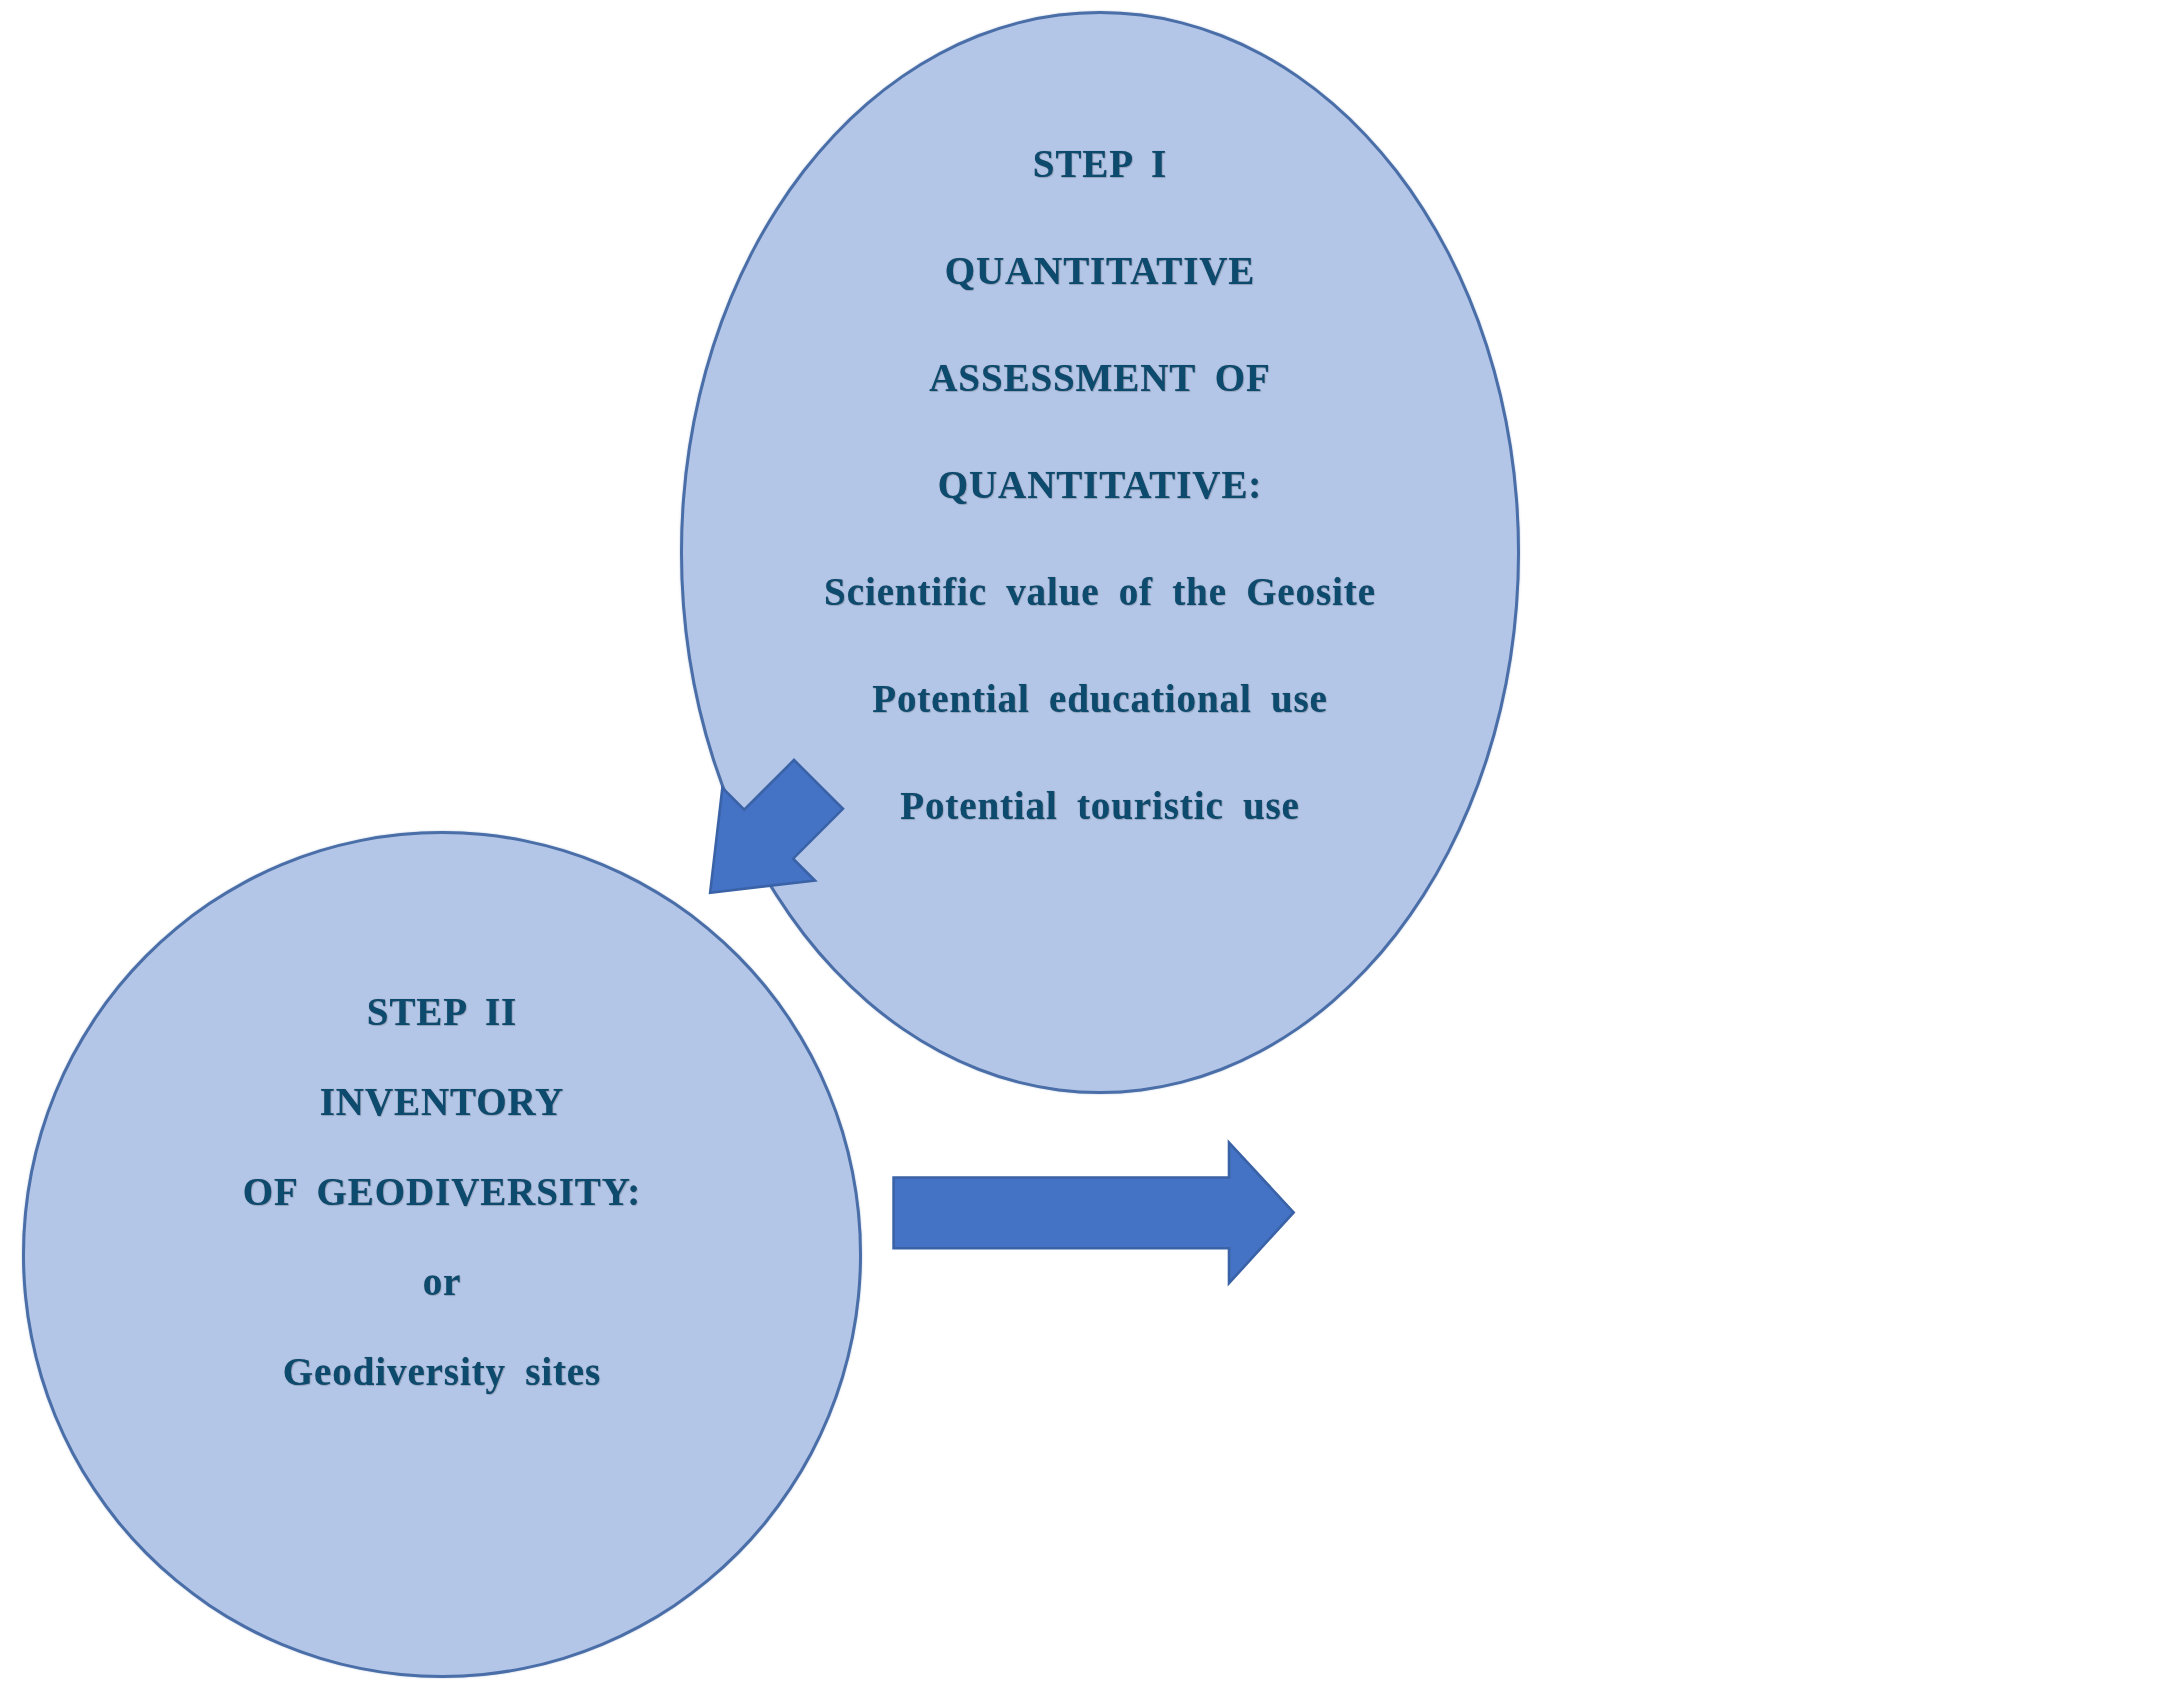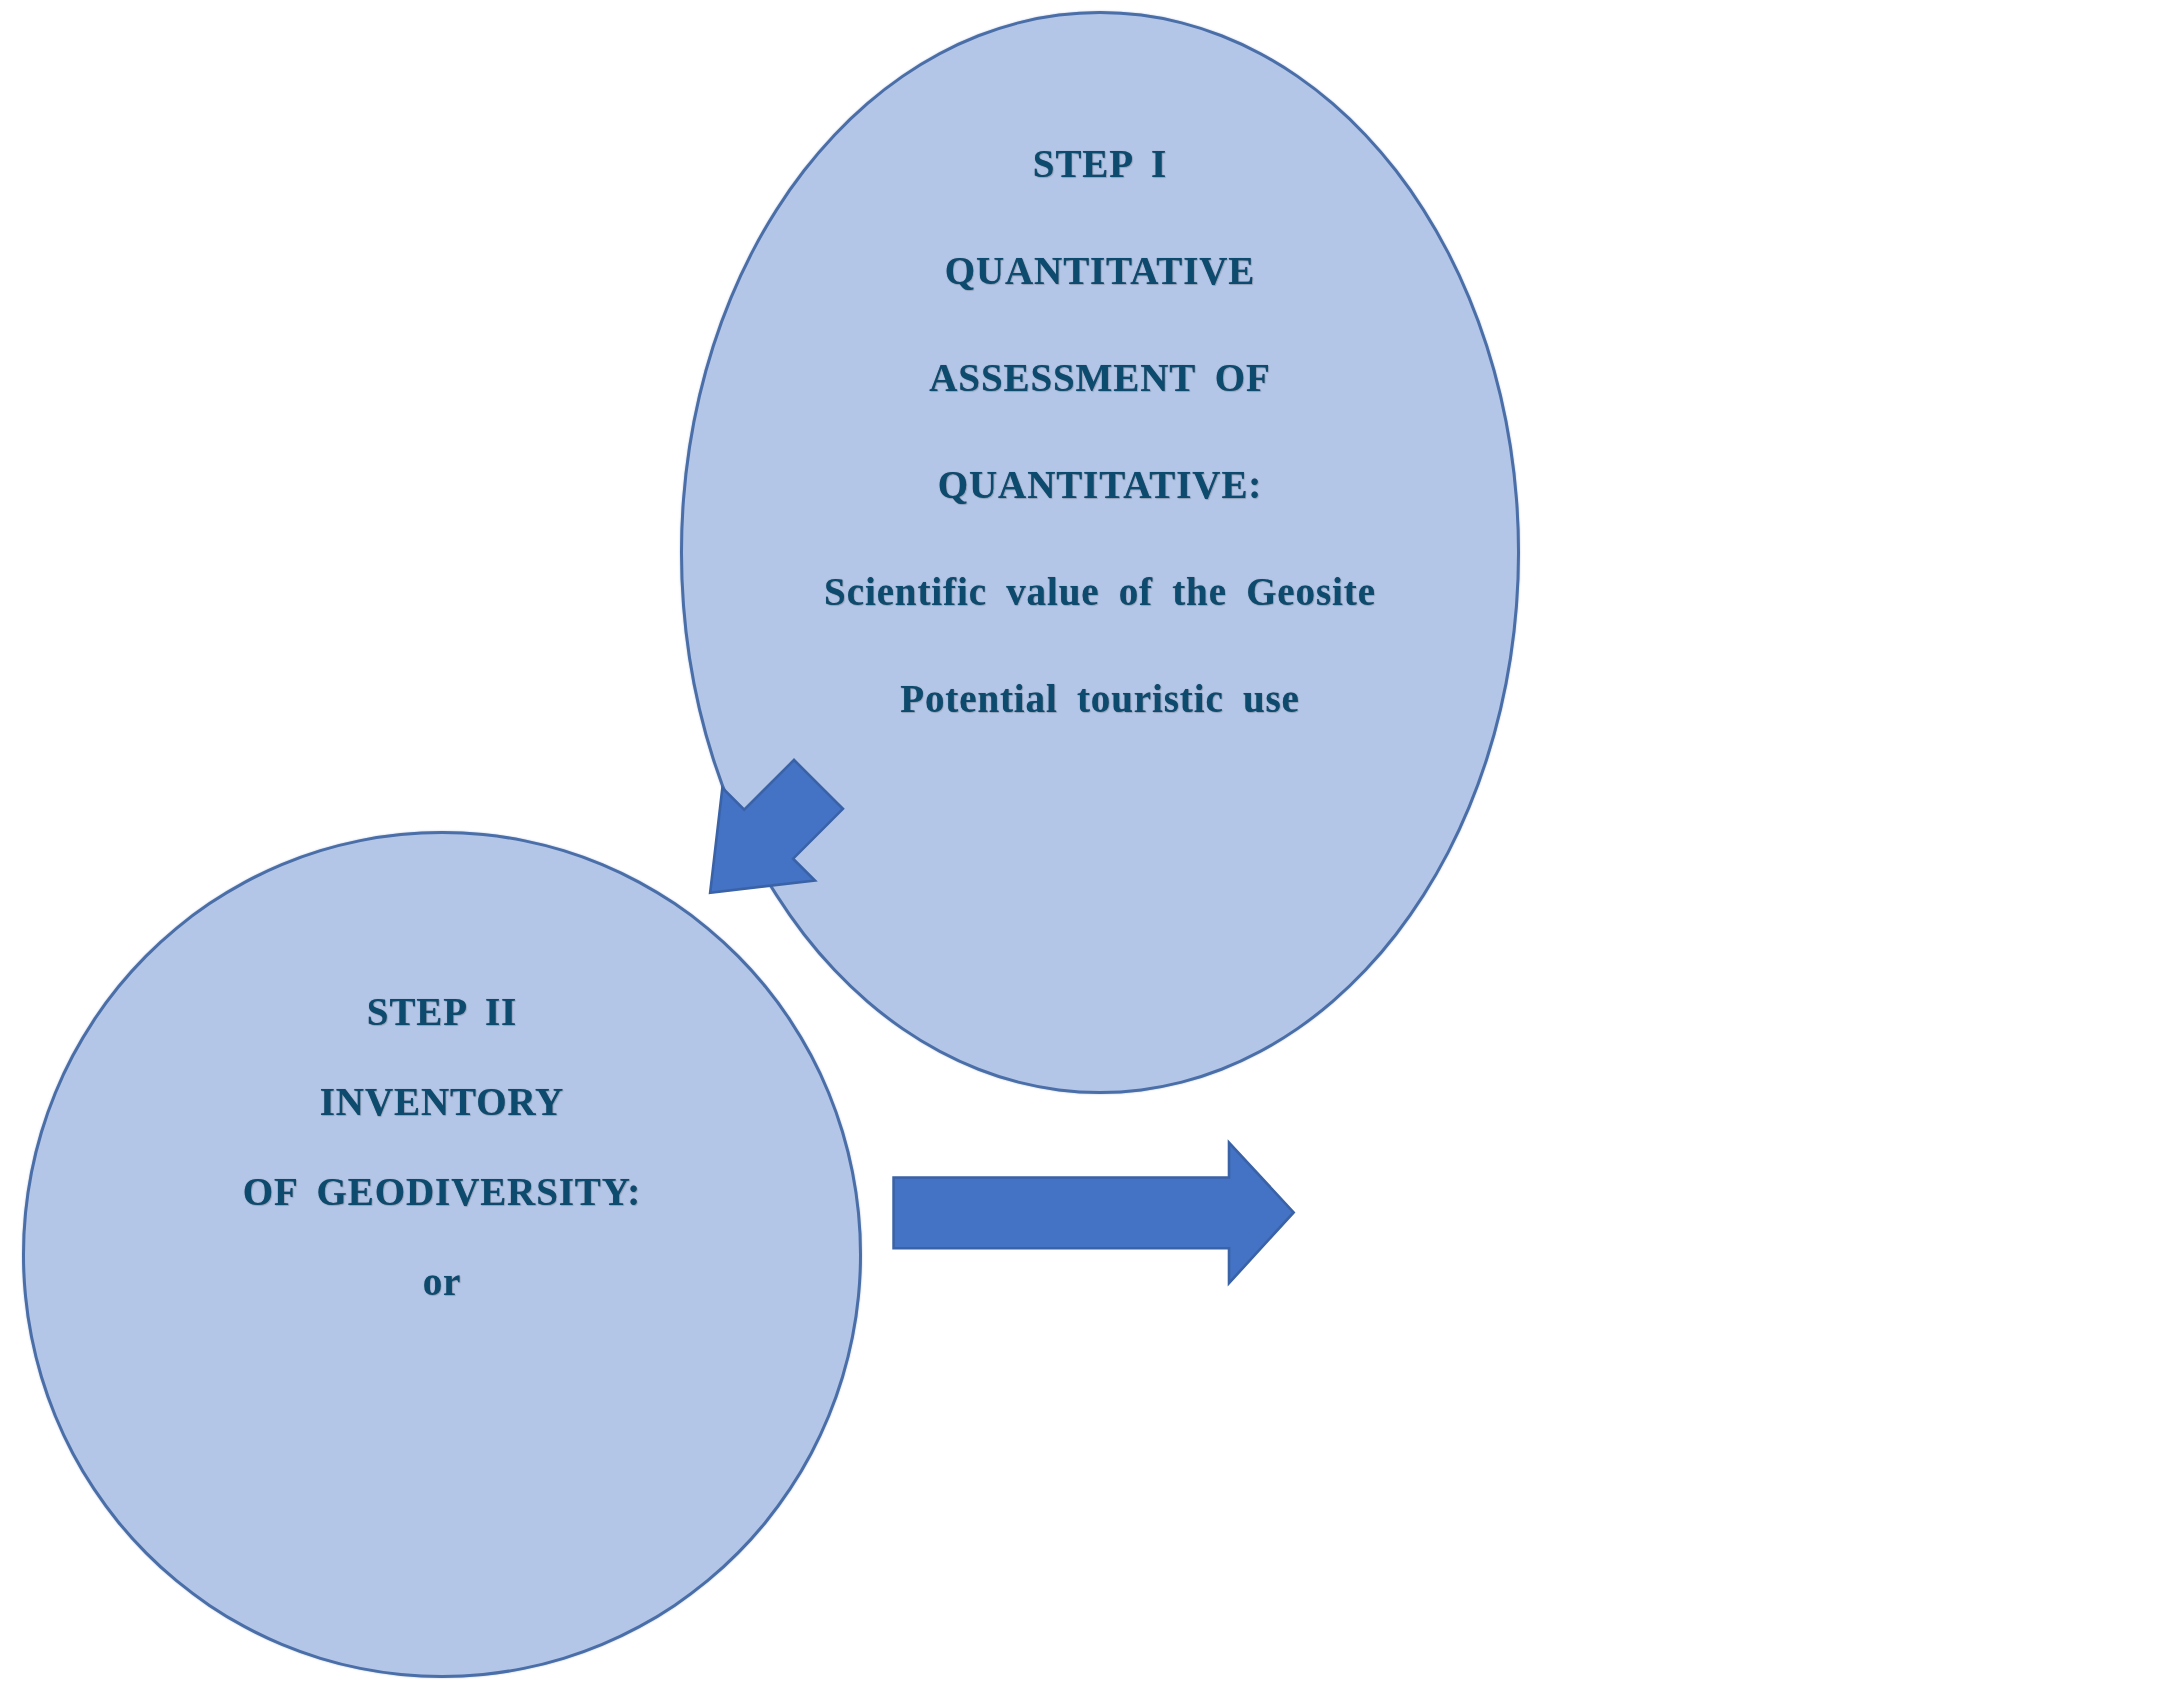--- a/index.html
+++ b/index.html
@@ -52,30 +52,32 @@
 
 <div class="canvas">
 
   <div class="circle circle-step1">
     <div class="lines lines-step1">
       <div class="line">STEP I</div>
       <div class="line">QUANTITATIVE</div>
       <div class="line">ASSESSMENT OF</div>
       <div class="line">QUANTITATIVE:</div>
       <div class="line">Scientific value of the Geosite</div>
+      <div class="line">Potential educational use</div>
       <div class="line">Potential touristic use</div>
     </div>
   </div>
 
   <div class="circle circle-step2">
     <div class="lines lines-step2">
       <div class="line">STEP II</div>
       <div class="line">INVENTORY</div>
       <div class="line">OF GEODIVERSITY:</div>
       <div class="line">or</div>
+      <div class="line">Geodiversity sites</div>
     </div>
   </div>
 
 
   <svg class="arrow-svg" viewBox="0 0 2490 1929" xmlns="http://www.w3.org/2000/svg">
     <polygon class="arrow-shape" points="813,1022 827,902 852,927 909,870 965,926 908,983 933,1008"></polygon>
     <polygon class="arrow-shape" points="1023,1348 1407,1348 1407,1308 1481,1388 1407,1469 1407,1429 1023,1429"></polygon>
   </svg>
 
 </div>

